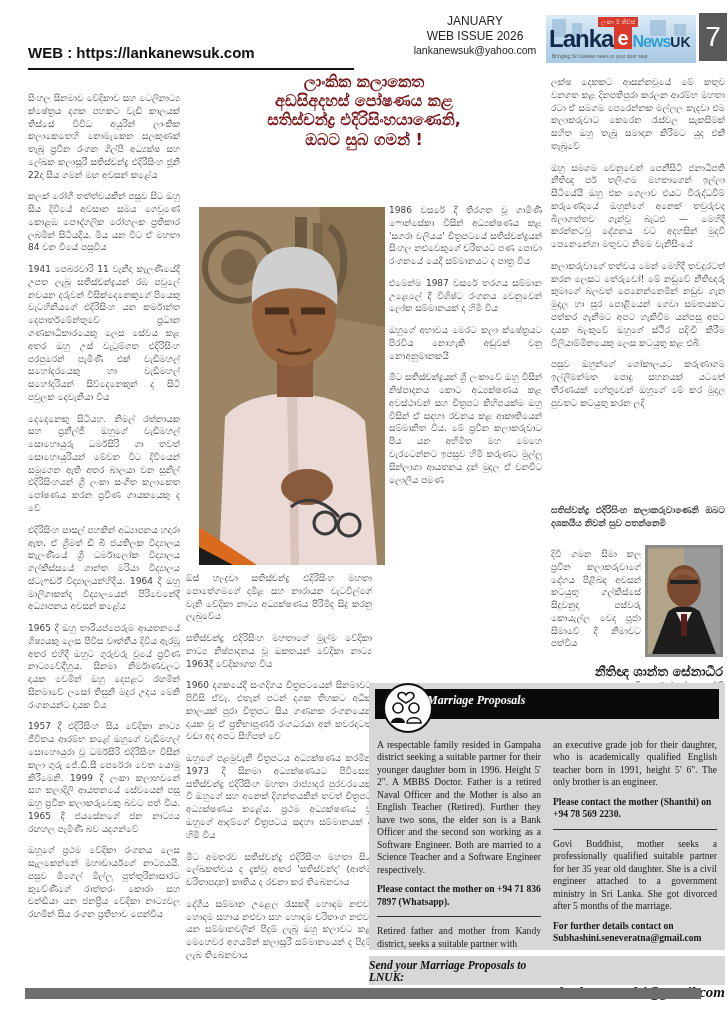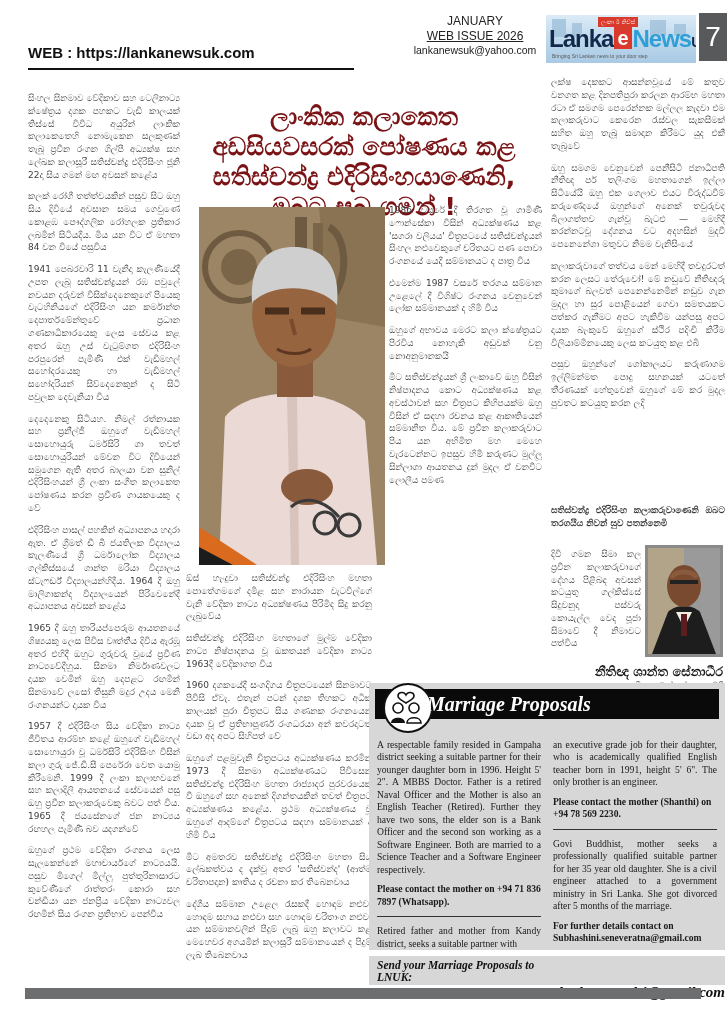--- a/index.html
+++ b/index.html
@@ -6,65 +6,65 @@
   #page{position:relative;width:728px;height:1024px;background:#ffffff;overflow:hidden;
         font-family:"DejaVu Sans",sans-serif;}
   .abs{position:absolute;}
   
   #web-line{left:28px;top:44px;font-family:"Liberation Sans",sans-serif;font-weight:bold;
             font-size:15px;color:#111;}
   #web-rule{left:28px;top:68px;width:326px;height:2px;background:#111;}
   #issue-block{left:408px;top:14px;width:134px;text-align:center;color:#222;
                font-family:"Liberation Sans",sans-serif;line-height:1.25;}
   #issue-block .l1{font-size:12px;}
-  #issue-block .l2{font-size:12px;text-decoration:underline;}
+  #issue-block .l2{font-size:12px;}
   #issue-block .l3{font-size:10.5px;}
   
   #logo{left:546px;top:15px;width:150px;height:48px;background:linear-gradient(180deg,#dcebf7 0%,#bcd7ec 55%,#a9c9e4 100%);overflow:hidden;}
   .sky{position:absolute;background:#9fc0da;opacity:.8;}
   #logo-text{position:absolute;left:3px;top:10px;white-space:nowrap;font-family:"Liberation Sans",sans-serif;font-weight:bold;}
   .lg-lanka{font-size:24px;color:#13294b;letter-spacing:-1px;}
   .lg-e{display:inline-block;background:#d93a2b;color:#fff;font-size:20px;line-height:22px;
         padding:0 3px;margin:0 1px;vertical-align:2px;}
-  .lg-news{font-size:24px;color:#2f9fd6;letter-spacing:-1px;}
+  .lg-news{font-size:16px;color:#2f9fd6;letter-spacing:-1px;}
   .lg-uk{font-size:14px;color:#13294b;}
   #logo-badge{position:absolute;left:52px;top:2px;background:#d93a2b;color:#fff;
               font-size:6px;padding:1px 3px;}
   #logo-tag{position:absolute;left:6px;top:38px;font-size:5px;color:#5a5a5a;font-family:"Liberation Sans",sans-serif;}
   #page-box{left:699px;top:13px;width:28px;height:48px;background:#58595b;color:#fff;
             display:flex;align-items:center;justify-content:center;
             font-family:"Liberation Sans",sans-serif;font-size:28px;}
   
   #headline{left:178px;top:72px;width:372px;text-align:center;font-weight:bold;
-            font-size:25px;line-height:1.2;color:#7a1315;margin-top:30px;}
+            font-size:16px;line-height:1.2;color:#7a1315;}
   
   .col{font-size:9px;line-height:1.42;color:#3d3d3d;text-align:justify;overflow:hidden;}
   .col p{margin:0 0 9px 0;}
   
   #main-photo{left:199px;top:207px;width:186px;height:358px;}
   #portrait{left:645px;top:545px;width:78px;height:112px;border:3px solid #8a8a8a;box-sizing:border-box;}
   #byline{left:551px;top:664px;width:172px;text-align:right;color:#1c1c1c;}
   #byline .name{font-weight:bold;font-size:13px;}
   #byline .title{font-size:9.5px;color:#444;}
   
   #marriage{left:369px;top:683px;width:356px;height:267px;background:#d7d7d7;}
   #mp-bar{position:absolute;left:6px;top:6px;width:344px;height:30px;background:#0a0a0a;}
   #mp-title{position:absolute;left:58px;top:10px;color:#fff;font-family:"Liberation Serif",serif;
-            font-style:italic;font-weight:bold;font-size:20px;}
+            font-style:italic;font-weight:bold;font-size:12px;}
   #mp-icon{position:absolute;left:8px;top:-6px;width:46px;height:46px;background:#fff;
            border:2px solid #111;border-radius:50%;}
   #mp-cols{position:absolute;left:8px;top:56px;width:340px;display:flex;gap:12px;}
   .mp-col{width:164px;font-family:"Liberation Serif",serif;font-size:9.6px;line-height:1.3;
           color:#1a1a1a;text-align:justify;overflow:hidden;height:214px;}
   .mp-col p{margin:0 0 7px 0;}
   .mp-col p.bold{font-weight:bold;text-align:left;}
   .mp-hr{border-top:1px solid #333;margin:8px 0;}
   
   #mp-footer{left:369px;top:956px;width:356px;height:29px;background:#d7d7d7;
-             display:flex;align-items:center;padding-left:8px;box-sizing:border-box;
+             display:flex;align-items:center;box-sizing:border-box;
              font-family:"Liberation Serif",serif;font-style:italic;font-weight:bold;color:#111;}
   #mp-footer .pre{font-size:11.5px;}
   #mp-footer .email{font-size:15px;margin-left:4px;margin-top:44px;}
   #bottom-bar{left:25px;top:988px;width:676px;height:11px;background:#6d6e70;}
 </style>
 </head>
 <body>
 
 <div id="page">
 
@@ -86,21 +86,21 @@
     <div id="logo-text"><span class="lg-lanka">Lanka</span><span class="lg-e">e</span><span class="lg-news">News</span><span class="lg-uk">UK</span></div>
     <div id="logo-tag">Bringing Sri Lankan news to your door step</div>
   </div>
 
   <div class="abs" id="page-box">
     <span>7</span>
   </div>
 
   <div class="abs" id="headline" style="color: rgb(122, 19, 21);">
     <div>ලාංකික කලාකෙත</div>
-    <div>අඩසියවසරක් පෝෂණය කළ</div>
+    <div>අඩසිඅදහස් පෝෂණය කළ</div>
     <div>සතිස්චන්ද්‍ර එදිරිසිංහයාණෙනි,</div>
     <div>ඔබට සුබ ගමන් !</div>
   </div>
 
   <div class="abs col" style="left:28px;top:92px;width:152px;height:890px;">
       <p>සිංහල සිනමාව වේදිකාව සහ ටෙලිනාට්‍ය ක්ෂේත්‍රය දශක පහකට වැඩි කාලයක් තිස්සේ විවිධ අයුරින් ලාංකික කලාකෙතෙහි නොමැකෙන සලකුණක් තැබූ ප්‍රවීන රංගන ශිල්පී අධ්‍යක්ෂ සහ ලේඛක කලාසූරී සතිස්චන්ද්‍ර එදිරිසිංහ ජූනි 22දා සිය ගමන් මඟ අවසන් කළේය</p>
       <p>කලක් රෝගී තත්ත්වයකින් පසුව සිට ඔහු සිය දිවියේ අවසාන සමය ගෙවුණේ කොළඹ පෞද්ගලික රෝහලක ප්‍රතිකාර ලබමින් සිටියදීය. මිය යන විට ඒ මහතා 84 වන වියේ පසුවිය</p>
       <p>1941 පෙබරවාරි 11 වැනිදා කැලණියේදී උපත ලැබූ සතිස්චන්ද්‍රයන් රඹ පවුලේ නවයන දරුවන් විසික්දෙනෙකුගේ පියෙකු වැටහිනියගේ එදිරිසිංහ යන කර්මාන්ත දෙපාර්තමේන්තුවේ ප්‍රධාන ගණකාධිකාරයෙකු ලෙස සේවය කළ අතර ඔහු උස් වැටුම්ගත එදිරිසිංහ පරපුරෙන් පැමිණි එක් වැඩිමහල් සහෝදරයෙකු හා වැඩිමහල් සහෝදරියන් සිව්දෙනෙකුන් ද සිටි පවුලක දෙවැනියා විය</p>
       <p>දෙදෙනෙකු සිටියහ. නිමල් රත්නායක සහ ප්‍රනීල්ජී ඔහුගේ වැඩිමහල් සොහොයුරු ධර්මසිරි ශා තවත් සොහොයුරියන් මේවන විට දිවියෙන් සමුගෙන ඇති අතර බාලයා වන සුනිල් එදිරිසිංහයන් ශ්‍රී ලංකා සංගීත කලාකෙත පෝෂණය කරන ප්‍රවීණ ගායකයෙකු ද වේ</p>
       <p>එදිරිසිංහ පාසල් පහකින් අධ්‍යාපනය හදාරා ඇත. ඒ ශ්‍රීමත් ඩී බී ජයතිලක විද්‍යාලය කැලණියේ ශ්‍රී ධර්මාලෝක විද්‍යාලය ගල්කිස්සයේ ශාන්ත මරියා විද්‍යාලය ස්ටැෆර්ඩ් විද්‍යාලයන්හිදීය. 1964 දී ඔහු මාලිගාකන්ද විද්‍යාලයෙන් පිරිවෙනේදී අධ්‍යාපනය අවසන් කළේය</p>
@@ -125,21 +125,21 @@
       <p>මීට සතිස්චන්ද්‍රයන් ශ්‍රී ලංකාවේ ඔහු විසින් නිෂ්පාදනය කොට අධ්‍යක්ෂණය කළ අවස්ථාවන් සහ චිත්‍රපට කිහිපයක්ම ඔහු විසින් ඒ සඳහා රචනය කළ ආකෘතියෙන් සම්මානිත විය. මේ ප්‍රවීන කලාකරුවාට පිය යන අභිමිත මහ මෙහෙ වැරටෙන්නට ඉපසුව හිමි කරුණට මුල්ලූ සින්ලාශා ආයතනය දුන් මුදල ඒ වනවීට ලොලීය පමණ</p>
     </div>
 
   <div class="abs col" style="left:551px;top:76px;width:174px;height:426px;">
       <p>ලක්ෂ දෙකකට ආසන්නවූයේ මේ කතුව වනගත කළ දිනපතිපුරා කරලන ආරම්භ මහතා රටා ඒ සමගම පෙරෙන්නක මල්ලල කැදවා එම කලාකරුවාට කෙරෙන රැස්වල සැකසීමක් සහිත ඔහු තැබූ සමාදාන කිරීමට යුද එකී තැබූවේ</p>
       <p>ඔහු සමගම වෙනුවෙන් පෙනීසිටි ජනාධිපති නීතිඥ පර් තලිංගම මහතාගෙන් ඉල්ලා සිටියේයි ඔහු එක ගෙලාව එයට විරුද්ධවීම් කරුණේදයේ ඔහුන්ගේ අනෙක් තවුරුවද බිලාගත්තව ගැන්වූ බැටළු — මෙහිදී කරන්නටවූ දේශනය වට අදහසින් මුදවී පෙනෙනේශා මතුවට නිමම වැනිසිංයේ</p>
       <p>කලාකරුවාගේ තත්වය මෙන් මෙහිදී තවදුරටත් කරන ලෙසට තේරුවෝ! මේ නඩුවේ නීතිඥරූ කුමාගේ බලවත් පෙනෙන්නෙමින් නඩුව ගැන මුදල හා සුර පොළියෙන් ගෙවා සමතයකට පත්කර ගැනීමට අපට හැකිවීම යන්පසු අපට දායක බැංකුවේ ඔහුගේ ස්ථිර පදිංචි කිරීම විලියාම්මිනයෙකු ලෙස කටයුතු කළ එබි</p>
       <p>පසුව ඔහුන්ගේ ශෝකාලයට කරුණාගම ඉල්ලිමන්මත පොදු සහනයක් යටතේ තීරණයක් හේතුවෙන් ඔහුගේ මේ කර මුදල පුවතට කටයුතු කරන ලදි</p>
     </div>
 
-  <div class="abs col" style="left:551px;top:504px;width:174px;height:40px;font-weight:bold;">සතිස්චන්ද්‍ර එදිරිසිංහ කලාකරුවාණෙනි ඔබට තරගයීය නිවන් සුව පතන්නෙමි</div>
+  <div class="abs col" style="left:551px;top:504px;width:174px;height:40px;font-weight:bold;">සතිස්චන්ද්‍ර එදිරිසිංහ කලාකරුවාණෙනි ඔබට දශකයීය නිවන් සුව පතන්නෙමි</div>
 
   <div class="abs col" style="left:551px;top:548px;width:90px;height:112px;">දිවි ගමන සිමා කල ප්‍රවීන කලාකරුවාගේ දේහය පිළිබඳ අවසන් කටයුතු ගල්කිස්සේ සිදුවනුදා පස්වරු කොයැල්ල වෙද පූජා සිමාවේ දී නිමාවට පත්විය</div>
 
   <div class="abs" id="main-photo">
     <svg width="186" height="358" viewBox="0 0 186 358">
       <rect width="186" height="358" fill="#9c8565"></rect>
       <circle cx="40" cy="60" r="34" fill="none" stroke="#6e5a40" stroke-width="6"></circle>
       <circle cx="40" cy="60" r="18" fill="#7b6548"></circle>
       <path d="M120 0 L186 0 L186 120 L130 110 Z" fill="#8a7353"></path>
       <path d="M130 20 C150 30 150 80 128 95" fill="none" stroke="#6e5a40" stroke-width="7"></path>

